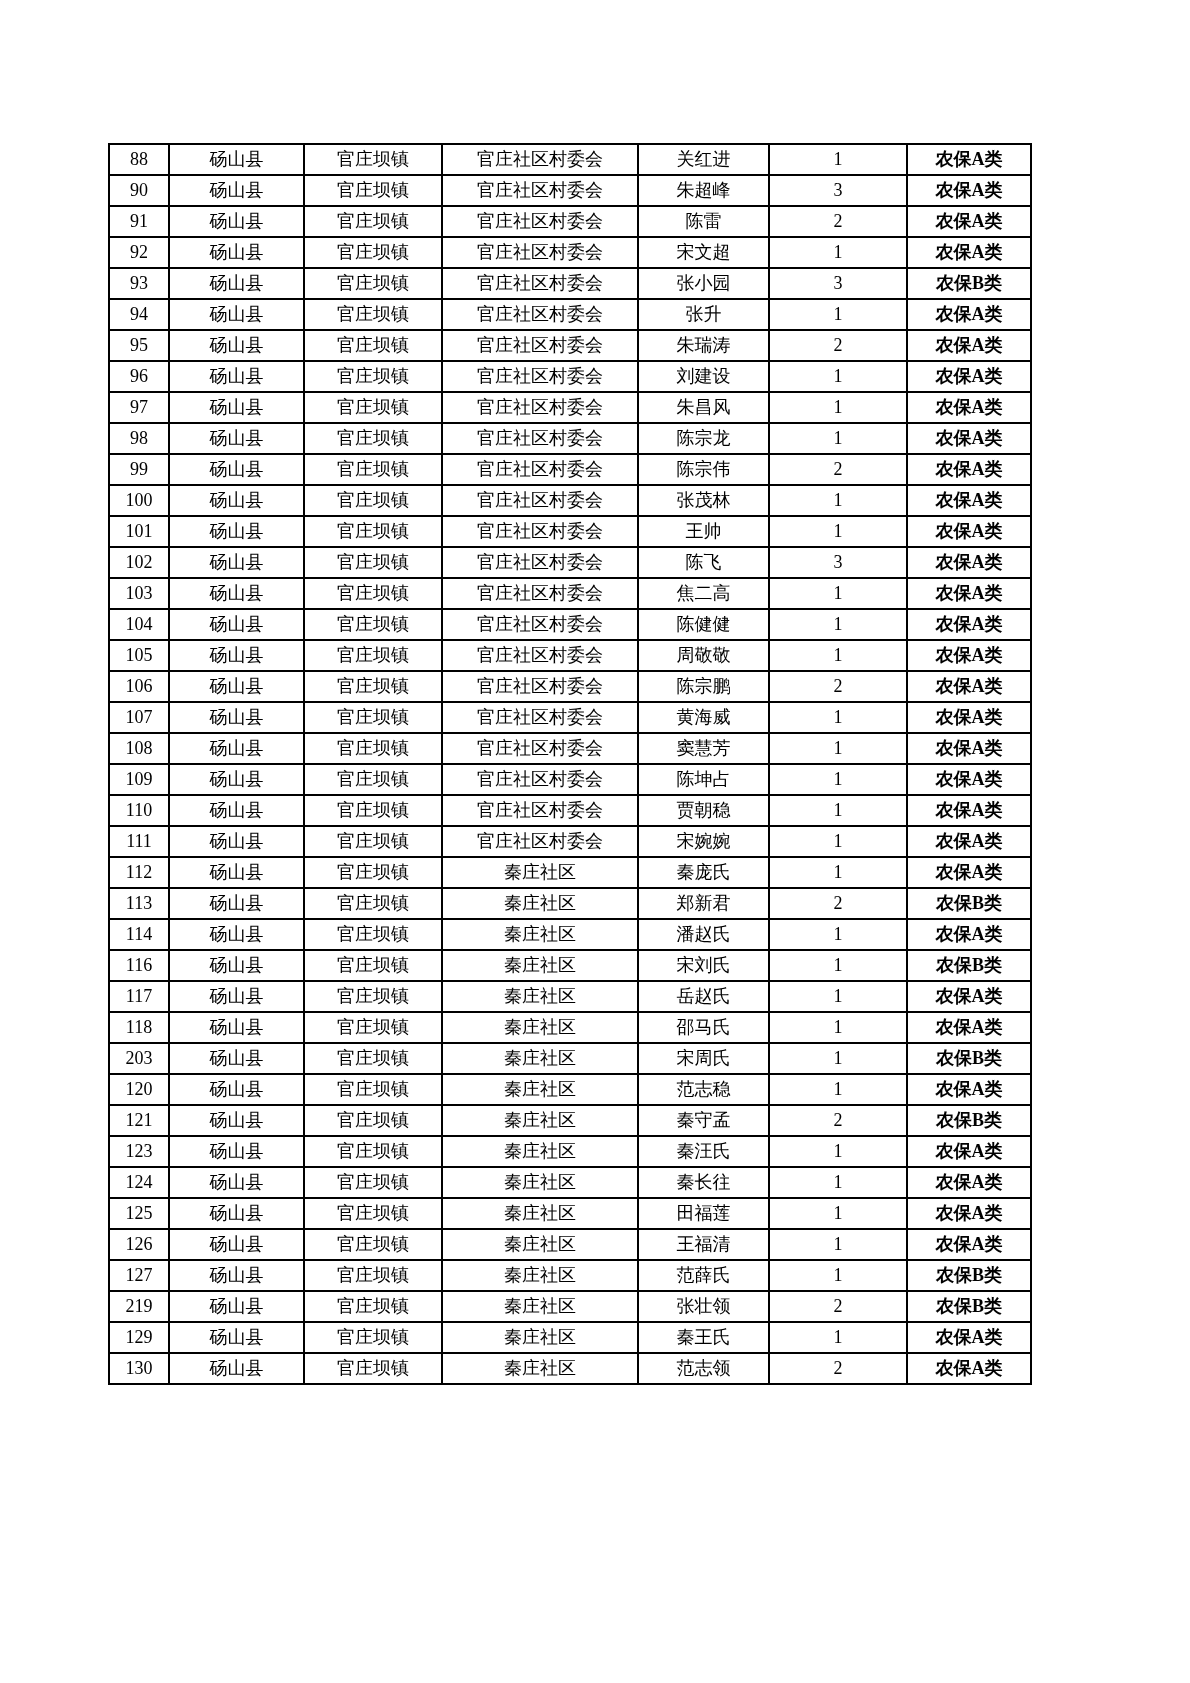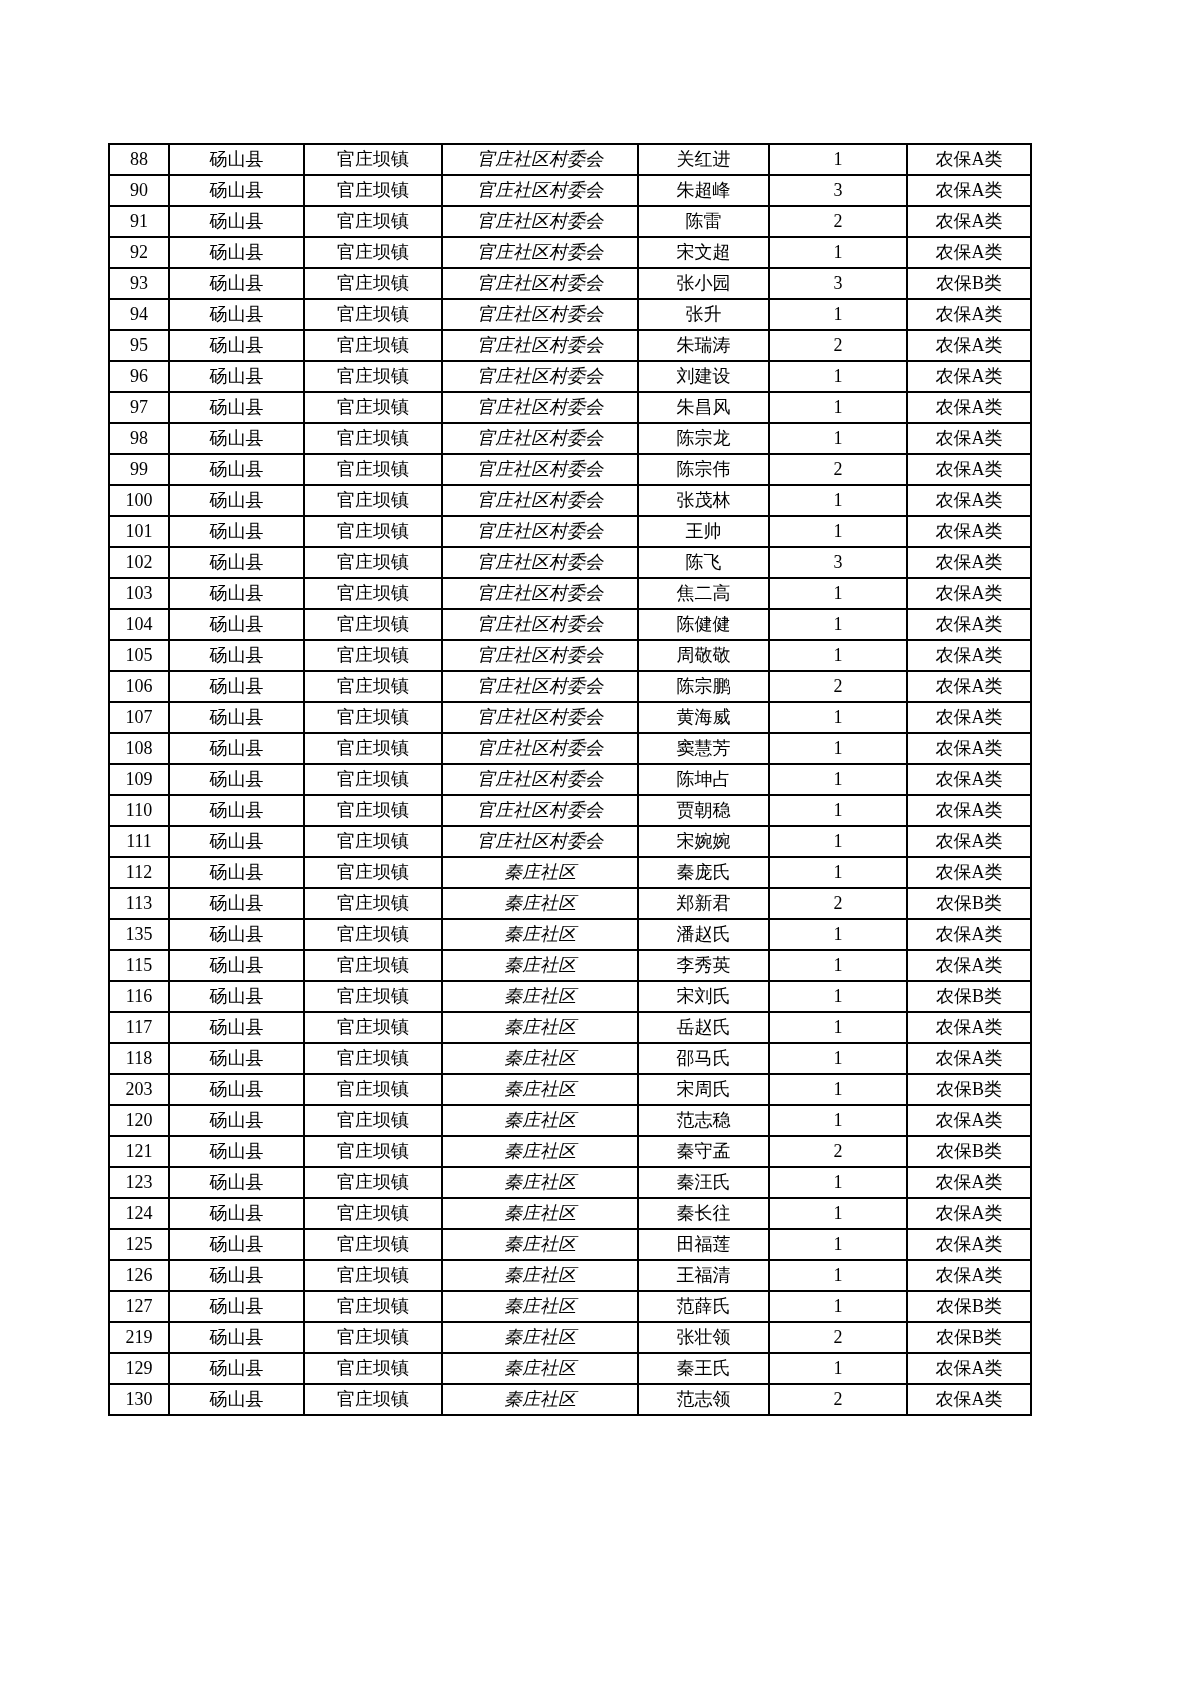--- a/index.html
+++ b/index.html
@@ -30,24 +30,24 @@
     padding: 0;
     text-align: center;
     vertical-align: middle;
     font-size: 18px;
     white-space: nowrap;
     overflow: hidden;
   }
   .col-seq      { width: 60px;  }
   .col-county   { width: 135px; }
   .col-town     { width: 138px; }
-  .col-village  { width: 196px; font-style: italic; }
+  .col-village  { width: 196px; }
   .col-name     { width: 131px; }
   .col-count    { width: 138px; }
-  .col-category { width: 124px; }
+  .col-category { width: 124px; font-weight: bold; }
 </style>
 </head>
 <body>
 
 <div class="page">
   <table class="roster">
     <colgroup>
       <col class="col-seq">
       <col class="col-county">
       <col class="col-town">
@@ -276,34 +276,25 @@
         <tr>
           <td class="col-seq">113</td>
           <td class="col-county">砀山县</td>
           <td class="col-town">官庄坝镇</td>
           <td class="col-village">秦庄社区</td>
           <td class="col-name">郑新君</td>
           <td class="col-count">2</td>
           <td class="col-category">农保B类</td>
         </tr>
         <tr>
-          <td class="col-seq">135</td>
+          <td class="col-seq">114</td>
           <td class="col-county">砀山县</td>
           <td class="col-town">官庄坝镇</td>
           <td class="col-village">秦庄社区</td>
           <td class="col-name">潘赵氏</td>
-          <td class="col-count">1</td>
-          <td class="col-category">农保A类</td>
-        </tr>
-        <tr>
-          <td class="col-seq">115</td>
-          <td class="col-county">砀山县</td>
-          <td class="col-town">官庄坝镇</td>
-          <td class="col-village">秦庄社区</td>
-          <td class="col-name">李秀英</td>
           <td class="col-count">1</td>
           <td class="col-category">农保A类</td>
         </tr>
         <tr>
           <td class="col-seq">116</td>
           <td class="col-county">砀山县</td>
           <td class="col-town">官庄坝镇</td>
           <td class="col-village">秦庄社区</td>
           <td class="col-name">宋刘氏</td>
           <td class="col-count">1</td>

